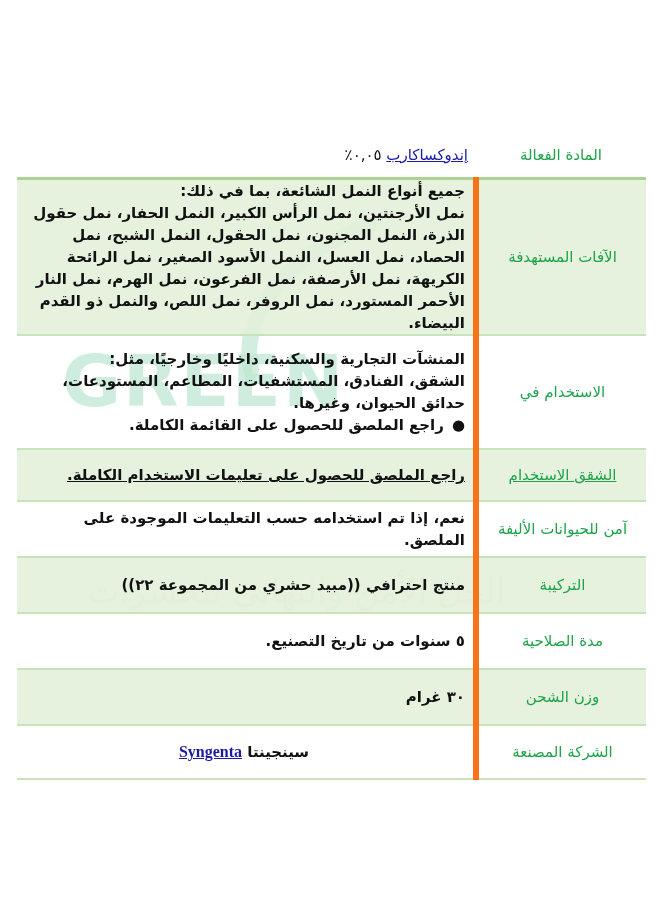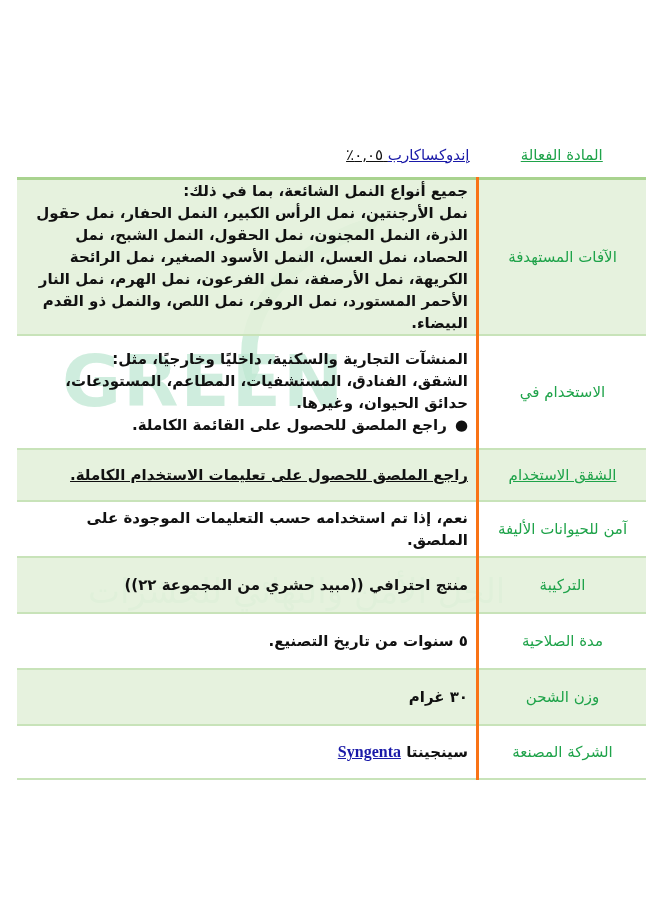--- a/index.html
+++ b/index.html
@@ -96,21 +96,21 @@
     }
     table.spec tr.shaded td {
       background: rgba(226, 240, 218, 0.88);
     }
     td.label {
       width: 167px;
       text-align: center;
       color: #1fa34a;
       font-size: 15px;
       font-family: "DejaVu Sans", sans-serif;
-      border-left: 3px solid #f97316;
+      border-left: 6px solid #f97316;
     }
     tr.first td.label {
       border-left: none;
     }
     td.value {
       text-align: right;
       padding-right: 8px !important;
       padding-left: 6px !important;
       color: #111111;
       font-size: 15px;
@@ -127,29 +127,29 @@
     }
     a.link.latin {
       font-family: "Liberation Serif", "DejaVu Serif", serif;
       font-weight: bold;
       font-size: 16px;
     }
     .bullet {
       display: inline-block;
       margin-left: 8px;
     }
-    .r1 td { height: 44px; text-decoration: underline; }
+    .r1 td { height: 44px; }
     .r2 td { height: 145px; }
     .r3 td { height: 112px; }
     .r4 td { height: 50px; text-decoration: underline; }
     .r5 td { height: 54px; }
     .r6 td { height: 54px; }
     .r7 td { height: 54px; }
     .r8 td { height: 54px; }
-    .r9 td { height: 52px; }
+    .r9 td { height: 52px; text-align: center; }
   </style>
 </head>
 <body>
 
 <div class="watermark">
   <div class="wm-leaf"></div>
   <div class="wm-green">GREEN</div>
   <div class="wm-slogan1">الحل الأمن والنهائي للحشرات</div>
 </div>
 

